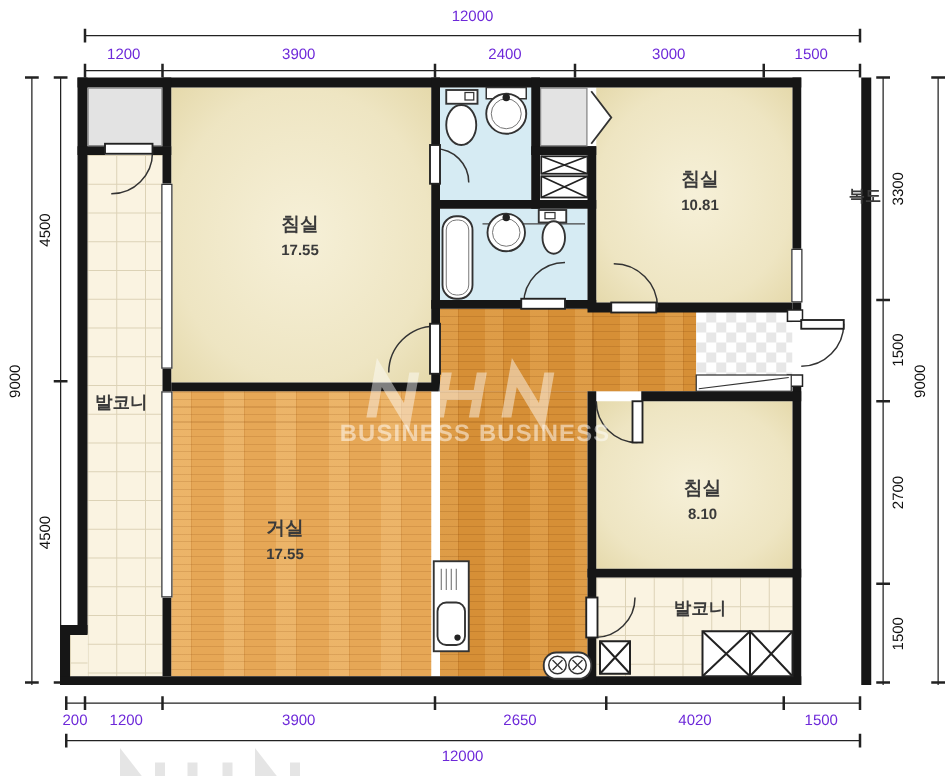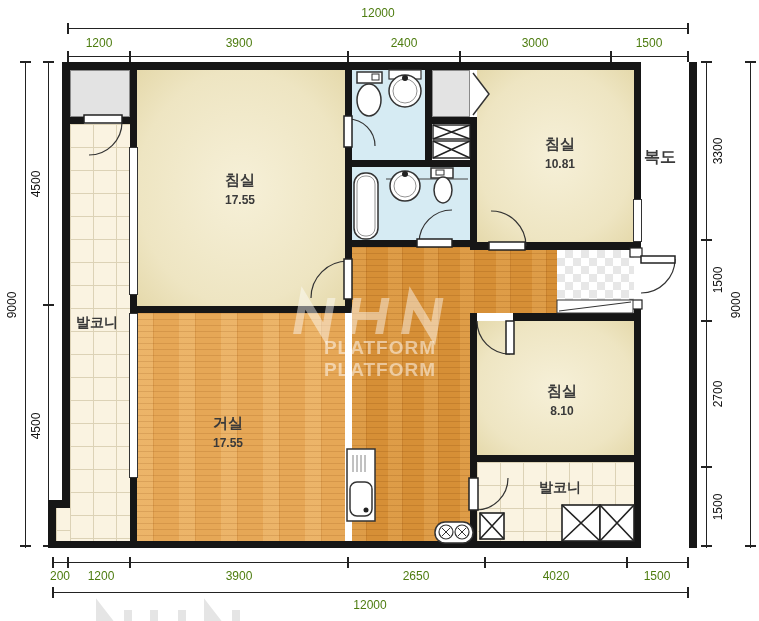--- a/index.html
+++ b/index.html
@@ -2,21 +2,21 @@
 <html><head>
 <meta charset="utf-8">
 <style>
   html,body{margin:0;padding:0;background:#fff;}
   .canvas{position:relative;width:759px;height:621px;background:#fff;overflow:hidden;
           font-family:"Liberation Sans","DejaVu Sans",sans-serif;}
   .abs{position:absolute;}
   .wall{position:absolute;background:#161616;}
   .line{position:absolute;background:#222;}
   .tick{position:absolute;background:#222;}
-  .dim{position:absolute;font-size:12px;color:#4d7c0f;transform:translate(-50%,0);white-space:nowrap;}
+  .dim{position:absolute;font-size:12px;color:#6d28d9;transform:translate(-50%,0);white-space:nowrap;}
   .vdim{position:absolute;font-size:12px;color:#111;transform:translate(-50%,-50%) rotate(-90deg);white-space:nowrap;}
   .room-label{position:absolute;transform:translate(-50%,-50%);text-align:center;color:#3a3a3a;
               font-weight:700;font-size:15px;line-height:21px;white-space:nowrap;}
   .room-label .area{font-size:12px;}
   .cream{background:radial-gradient(ellipse at center,#f6f0d8 0%,#eee5c2 70%,#e5d9ab 100%);}
   .wood-light{background-color:#e6a756;
     background-image:repeating-linear-gradient(180deg,rgba(130,65,8,.16) 0 1px,rgba(0,0,0,0) 1px 6px),
     repeating-linear-gradient(90deg,rgba(255,220,160,.25) 0 16px,rgba(160,90,20,.18) 16px 17px,rgba(0,0,0,0) 17px 42px);}
   .wood-dark{background-color:#d68f36;
     background-image:repeating-linear-gradient(180deg,rgba(120,60,5,.18) 0 1px,rgba(0,0,0,0) 1px 6px),
@@ -288,19 +288,19 @@
   <div class="room-label" style="left:228px;top:433px">
     <div>거실</div>
     <div class="area">17.55</div>
   </div>
   <div class="room-label" style="left:97px;top:322px;font-size:14px">
     <div>발코니</div>
   </div>
   <div class="room-label" style="left:560px;top:487px;font-size:14px">
     <div>발코니</div>
   </div>
-  <div class="room-label" style="left:660px;top:156px;font-size:16px">
+  <div class="room-label" style="left:692px;top:156px;font-size:13px">
     <div>복도</div>
   </div>
 
-  <div class="wm-text">PLATFORM PLATFORM</div>
+  <div class="wm-text">BUSINESS BUSINESS</div>
 
 </div>
 
 </body></html>

